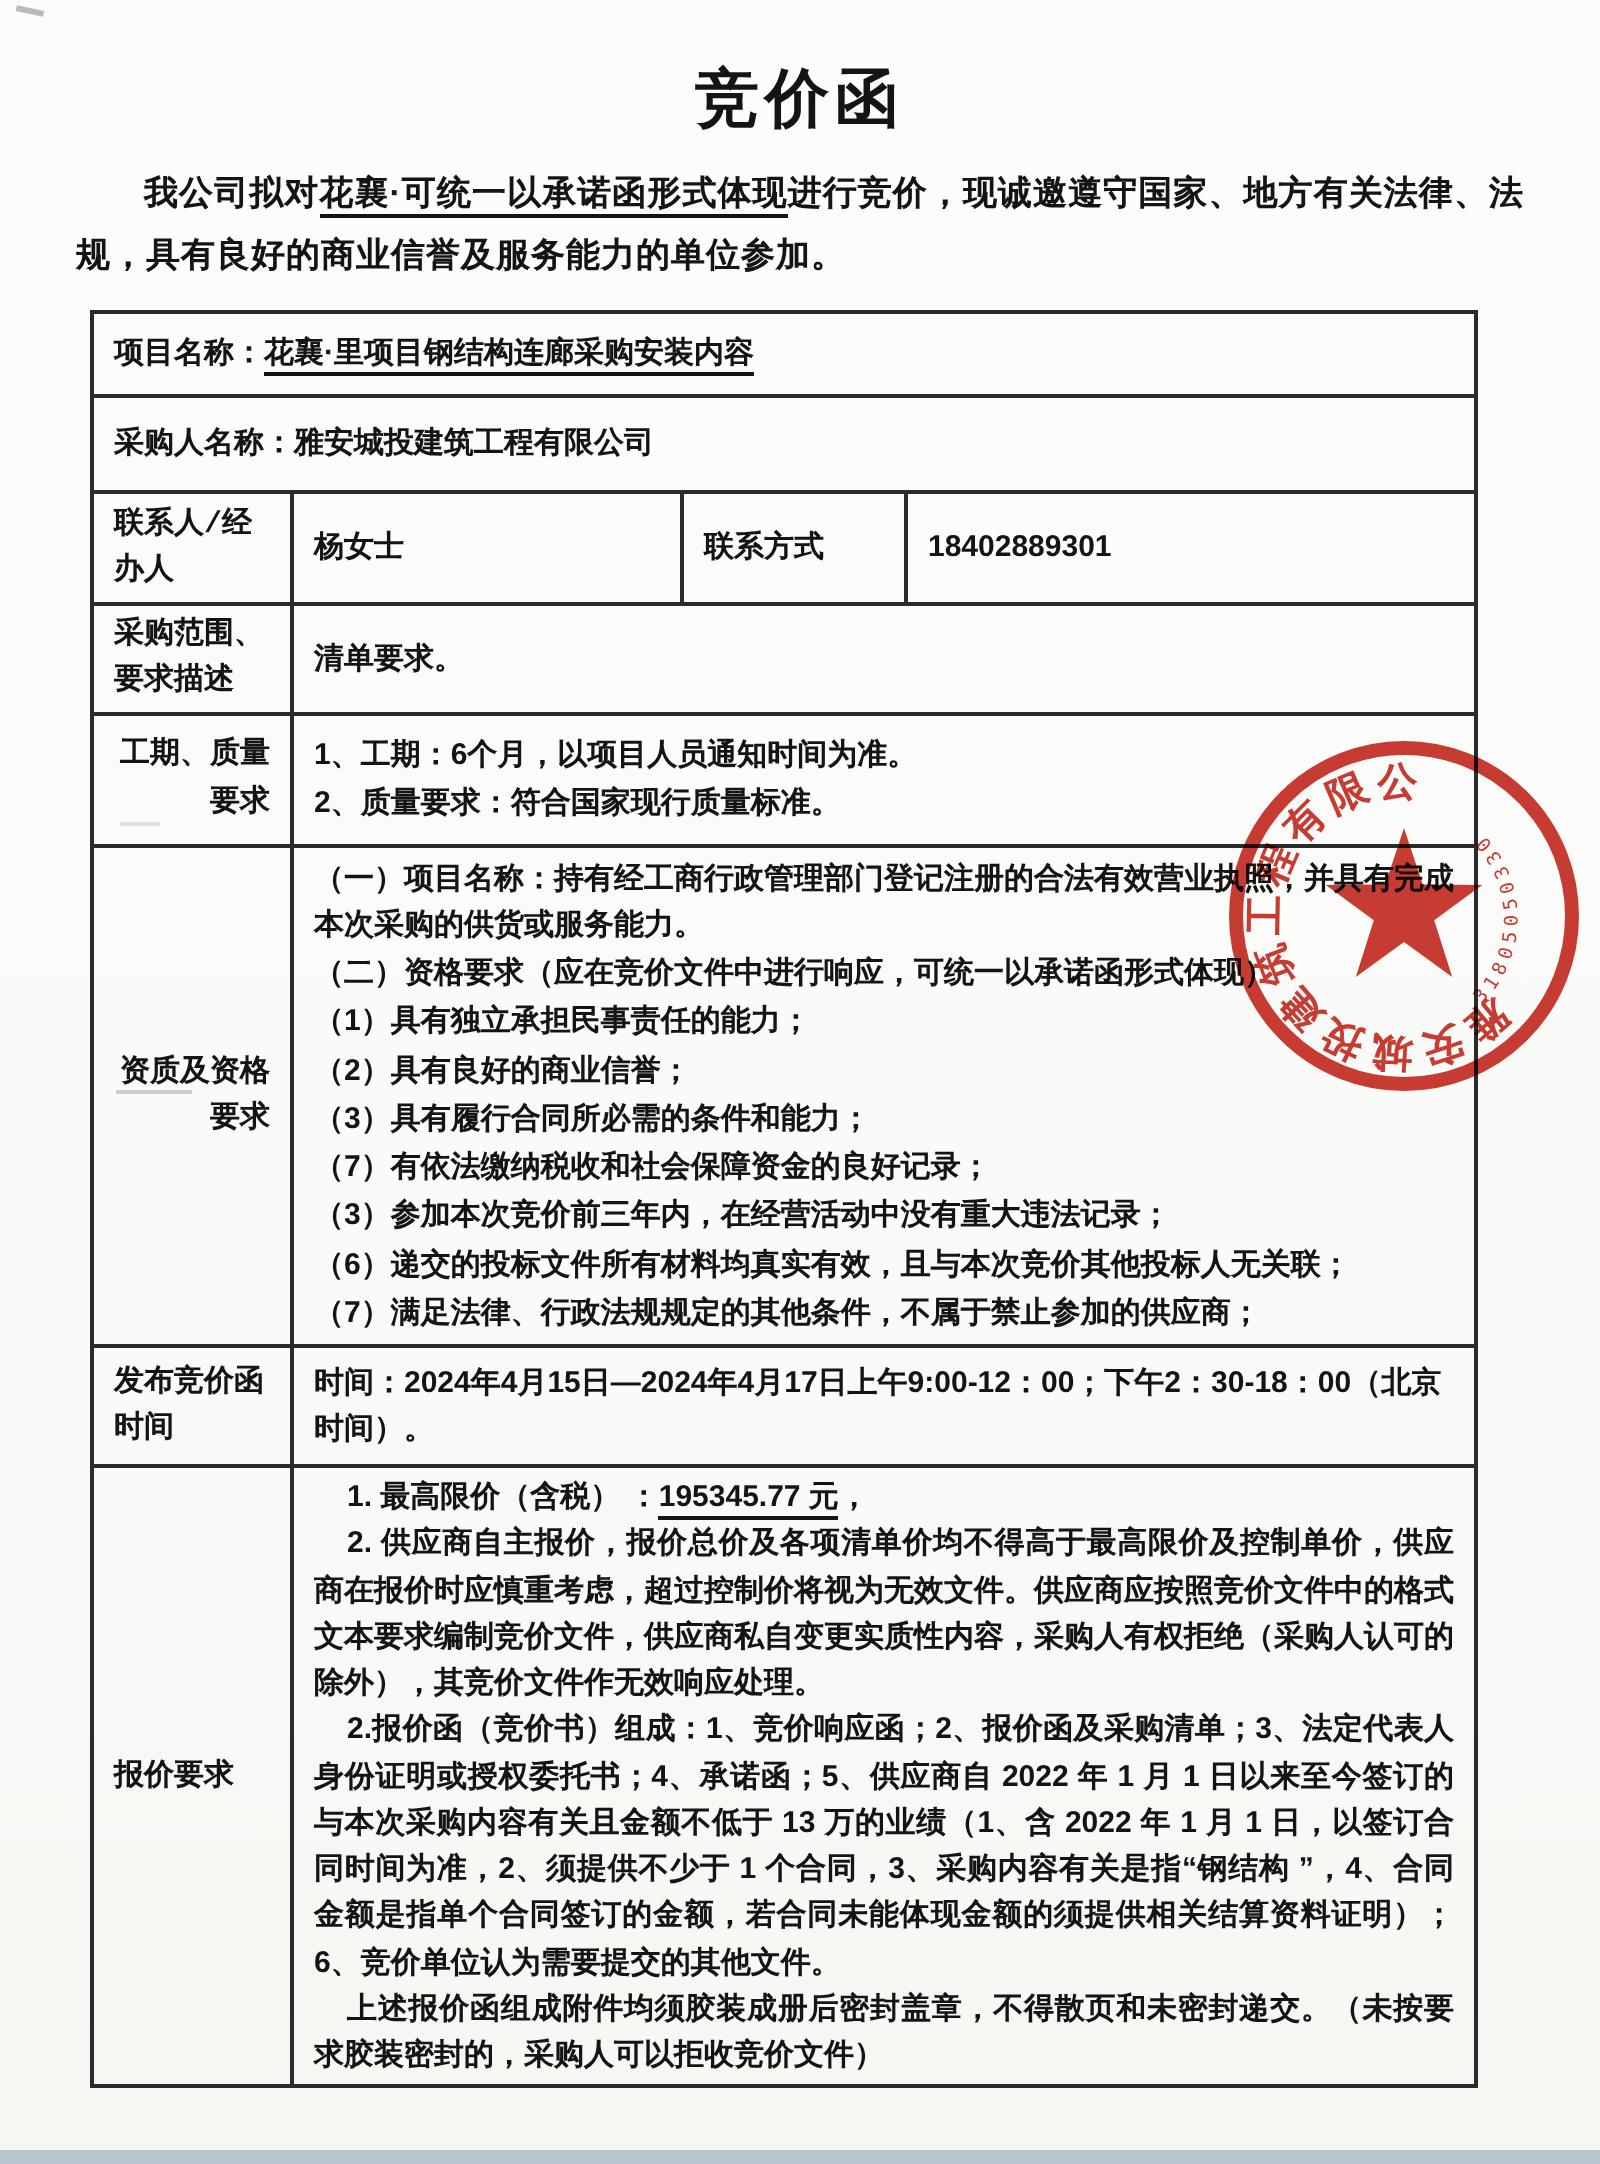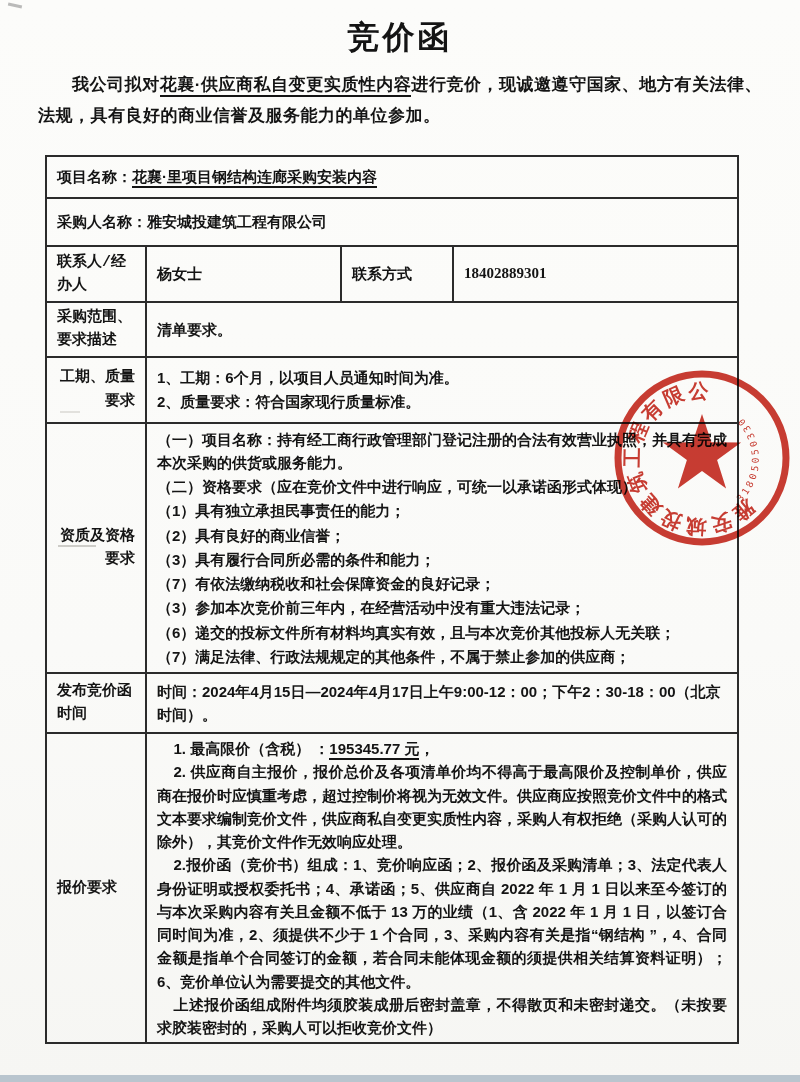--- a/index.html
+++ b/index.html
@@ -4,21 +4,21 @@
 <style>
   html,body{margin:0;padding:0;}
   body{width:800px;height:1082px;background:#e9e9e9;}
   .page{
     position:relative;width:800px;height:1082px;overflow:hidden;
     background:linear-gradient(180deg,#fcfcfa 0%,#fafaf8 60%,#f6f6f3 100%);
     font-family:"Liberation Sans","DejaVu Sans",sans-serif;
     color:#141414;
   }
   .title{
-    margin:16px 0 8px 0;text-align:center;
+    margin:28px 0 8px 0;text-align:center;
     font-family:"Liberation Serif","DejaVu Serif",serif;
     font-size:32px;font-weight:bold;letter-spacing:3px;
   }
   .intro{
     margin:10px 38px 0 38px;font-size:17px;font-weight:bold;
     line-height:1.8;text-align:justify;text-indent:2em;letter-spacing:0.5px;
   }
   .u{border-bottom:2px solid #141414;padding-bottom:1px;}
   table.main{
     position:absolute;left:45px;top:155px;width:692px;
@@ -26,41 +26,41 @@
   }
   table.main td{
     border:2px solid #2b2b2b;font-size:15px;font-weight:bold;
     padding:3px 10px;line-height:1.55;vertical-align:middle;
     word-break:break-all;
   }
   td.lbl{padding:3px 7px;font-family:Liberation Mono, monospace;}
   td.lbl.center{text-align:right;}
   .cell-line{margin:1px 0;}
   .para{text-indent:1.1em;text-align:justify;}
-  .phone{font-weight:normal;font-family:Liberation Serif, serif;font-size:16px;}
+  .phone{font-weight:normal;font-family:Liberation Sans, sans-serif;font-size:16px;}
   .gap-top{padding-top:14px;}
   
   .stamp{
     position:absolute;left:608px;top:364px;width:188px;height:188px;
     opacity:0.9;pointer-events:none;mix-blend-mode:multiply;
   }
   .smudge{position:absolute;left:58px;top:545px;width:38px;height:2px;background:#b5b3ae;opacity:.65;}
   .smudge2{position:absolute;left:60px;top:411px;width:20px;height:2px;background:#c9c7c2;opacity:.5;}
   .scan-edge{position:absolute;left:0;right:0;bottom:0;height:7px;background:#b9c5ce;}
   .corner-mark{position:absolute;left:8px;top:4px;width:14px;height:3px;background:#777;opacity:.5;transform:rotate(12deg);}
 </style>
 </head>
 <body>
 
 <div class="page">
   <div class="corner-mark"></div>
 
   <h1 class="title">竞价函</h1>
 
-  <p class="intro"><span>我公司拟对</span><span class="u">花襄·供应商私自变更实质性内容</span><span>进行竞价，现诚邀遵守国家、地方有关法律、法规，具有良好的商业信誉及服务能力的单位参加。</span></p>
+  <p class="intro"><span>我公司拟对</span><span class="u">花襄·可统一以承诺函形式体现</span><span>进行竞价，现诚邀遵守国家、地方有关法律、法规，具有良好的商业信誉及服务能力的单位参加。</span></p>
 
   <table class="main">
     <colgroup>
       <col style="width:100px">
         <col style="width:195px">
         <col style="width:112px">
         <col style="width:285px">
     </colgroup>
     <tbody>
         <tr>

